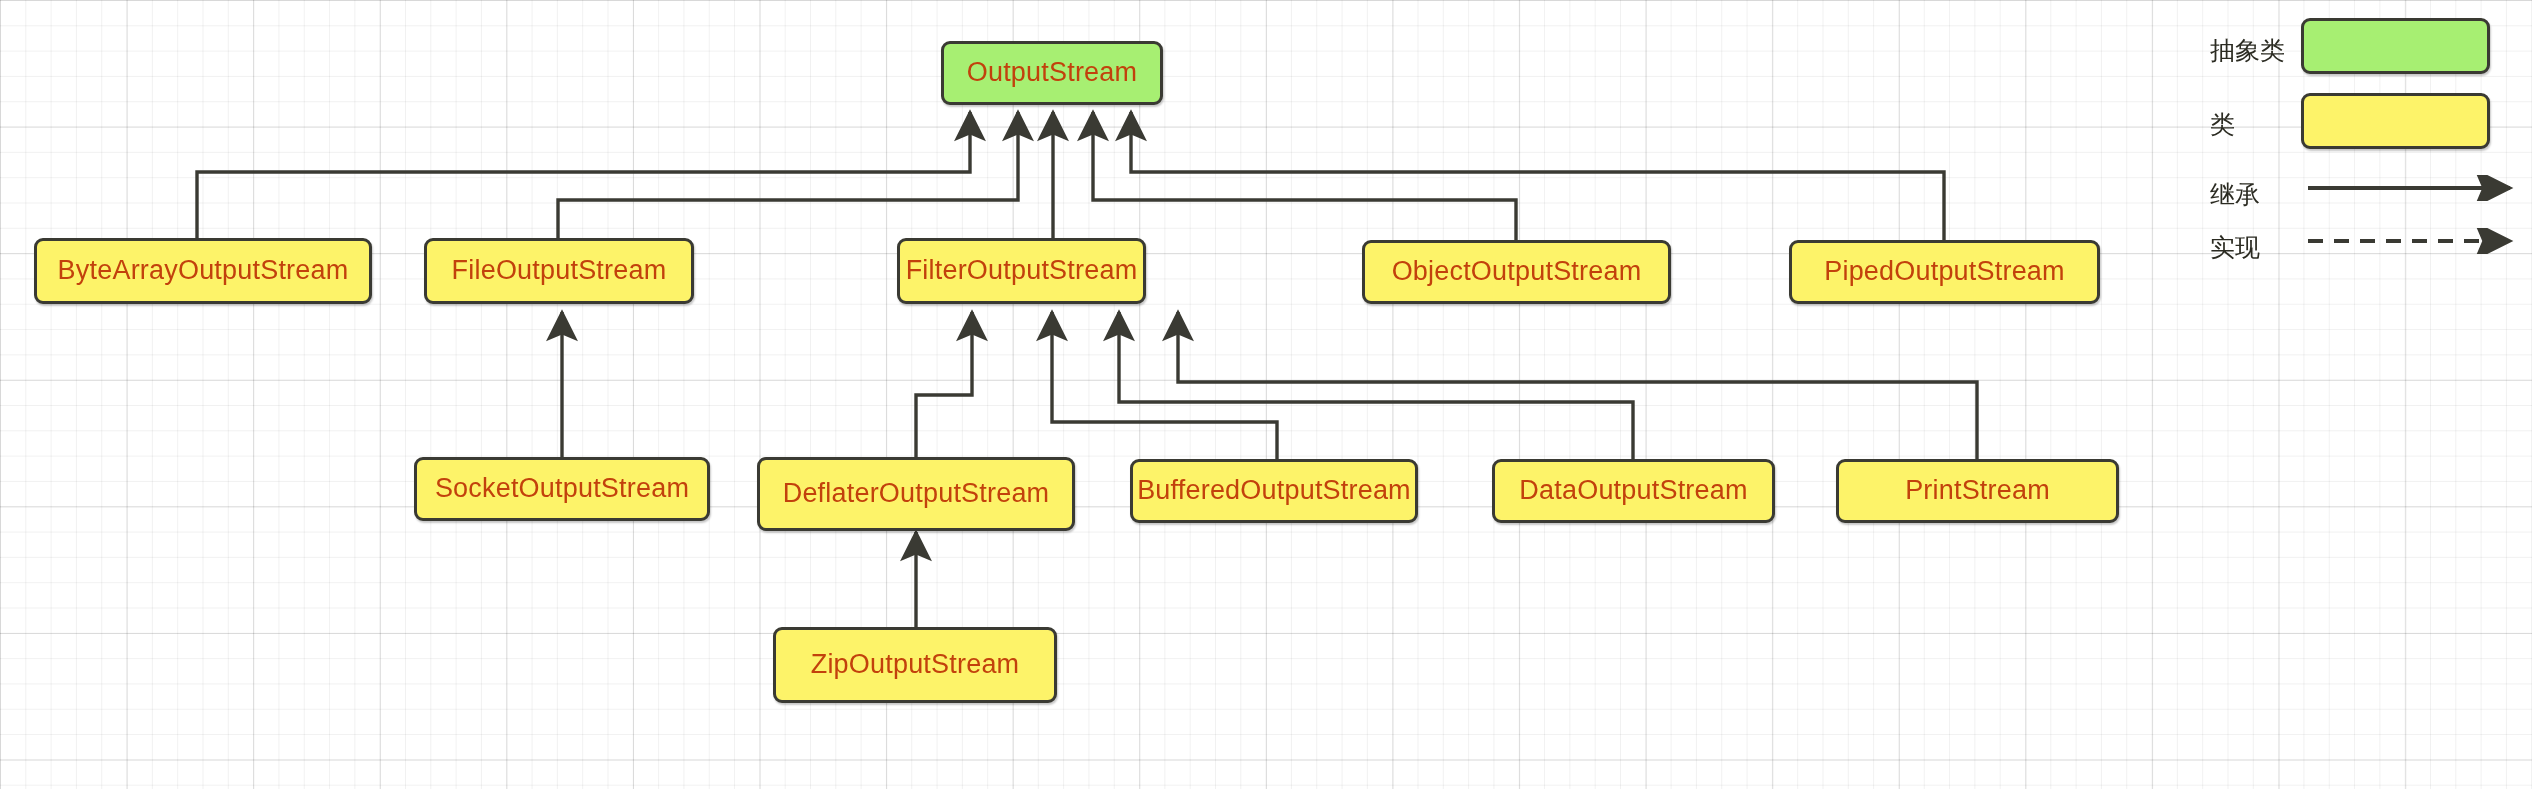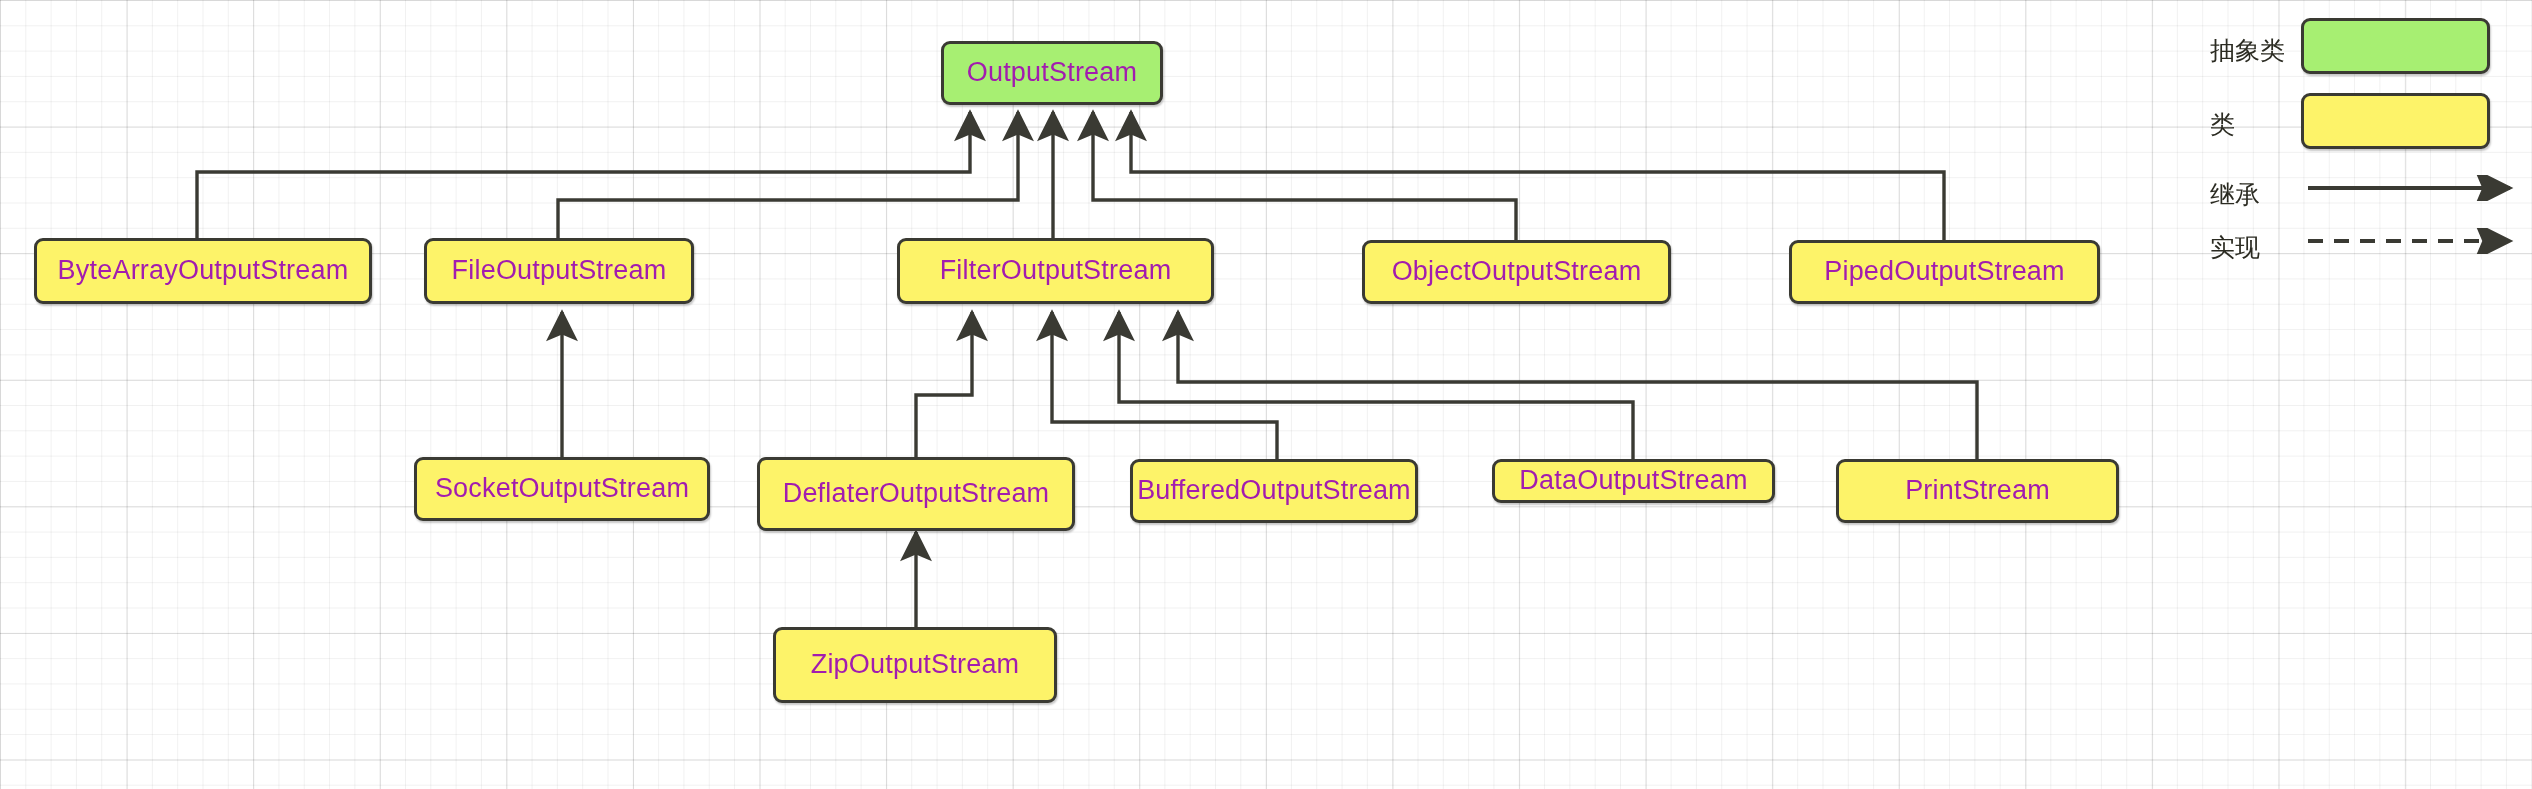--- a/index.html
+++ b/index.html
@@ -39,21 +39,21 @@
   }
   .node {
     position: absolute;
     box-sizing: border-box;
     border: 3px solid #3a3a33;
     border-radius: 9px;
     display: flex;
     align-items: center;
     justify-content: center;
     text-align: center;
-    color: #a21caf;
+    color: #c2410c;
     font-size: 27px;
     line-height: 1.1;
     letter-spacing: 0.2px;
     white-space: nowrap;
     box-shadow: 1px 2px 2px rgba(0,0,0,0.22);
   }
   .node.abstract { background: #a7ef72; }
   .node.klass    { background: #fdf369; }
 
   .legend-label {
@@ -100,27 +100,27 @@
         <path d="M 1633 459 L 1633 402 L 1119 402 L 1119 312" fill="none" stroke="#3a3a33" stroke-width="3.4" stroke-linecap="butt" stroke-linejoin="miter" marker-end="url(#arrowSolid)"></path>
         <path d="M 1977 459 L 1977 382 L 1178 382 L 1178 312" fill="none" stroke="#3a3a33" stroke-width="3.4" stroke-linecap="butt" stroke-linejoin="miter" marker-end="url(#arrowSolid)"></path>
         <path d="M 916 627 L 916 532" fill="none" stroke="#3a3a33" stroke-width="3.4" stroke-linecap="butt" stroke-linejoin="miter" marker-end="url(#arrowSolid)"></path>
       </g>
   </svg>
 
   <div id="node-layer">
       <div class="node abstract" style="left: 941px; top: 41px; width: 222px; height: 64px;">OutputStream</div>
       <div class="node klass" style="left: 34px; top: 238px; width: 338px; height: 66px;">ByteArrayOutputStream</div>
       <div class="node klass" style="left: 424px; top: 238px; width: 270px; height: 66px;">FileOutputStream</div>
-      <div class="node klass" style="left: 897px; top: 238px; width: 317px; height: 66px;">FilterOutputStream</div>
+      <div class="node klass" style="left: 897px; top: 238px; width: 249px; height: 66px;">FilterOutputStream</div>
       <div class="node klass" style="left: 1362px; top: 240px; width: 309px; height: 64px;">ObjectOutputStream</div>
       <div class="node klass" style="left: 1789px; top: 240px; width: 311px; height: 64px; text-align: right;">PipedOutputStream</div>
       <div class="node klass" style="left: 414px; top: 457px; width: 296px; height: 64px;">SocketOutputStream</div>
       <div class="node klass" style="left: 757px; top: 457px; width: 318px; height: 74px;">DeflaterOutputStream</div>
       <div class="node klass" style="left: 1118px; top: 459px; width: 288px; height: 64px; margin-left: 12px;">BufferedOutputStream</div>
-      <div class="node klass" style="left: 1492px; top: 459px; width: 283px; height: 44px;">DataOutputStream</div>
+      <div class="node klass" style="left: 1492px; top: 459px; width: 283px; height: 64px;">DataOutputStream</div>
       <div class="node klass" style="left: 1836px; top: 459px; width: 283px; height: 64px;">PrintStream</div>
       <div class="node klass" style="left: 773px; top: 627px; width: 284px; height: 76px;">ZipOutputStream</div>
     </div>
 
   <div id="legend">
       <div class="legend-label" style="left: 2210px; top: 34px;">抽象类</div>
       <div class="legend-swatch abstract" style="left: 2301px; top: 18px; width: 189px; height: 56px;"></div>
       <div class="legend-label" style="left: 2210px; top: 108px;">类</div>
       <div class="legend-swatch klass" style="left: 2301px; top: 93px; width: 189px; height: 56px;"></div>
       <div class="legend-label" style="left: 2210px; top: 178px;">继承</div>

